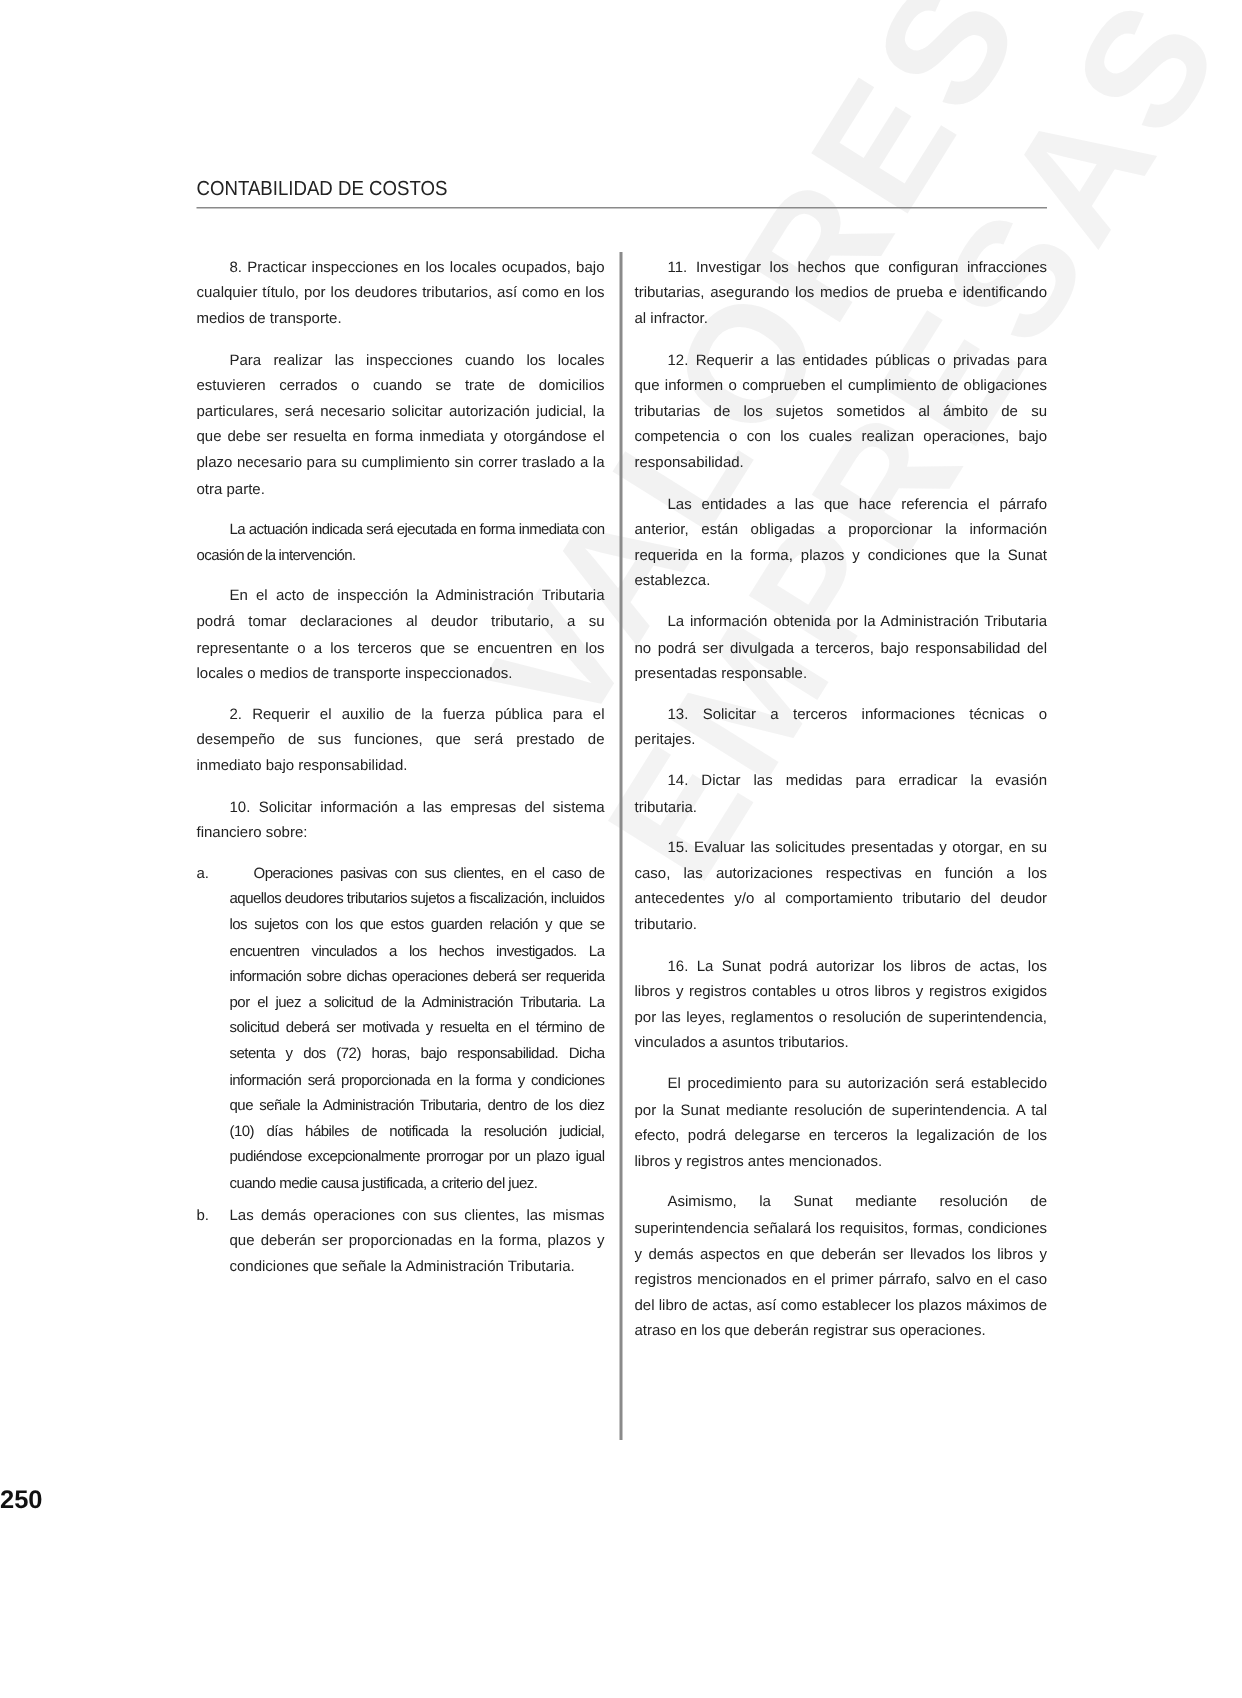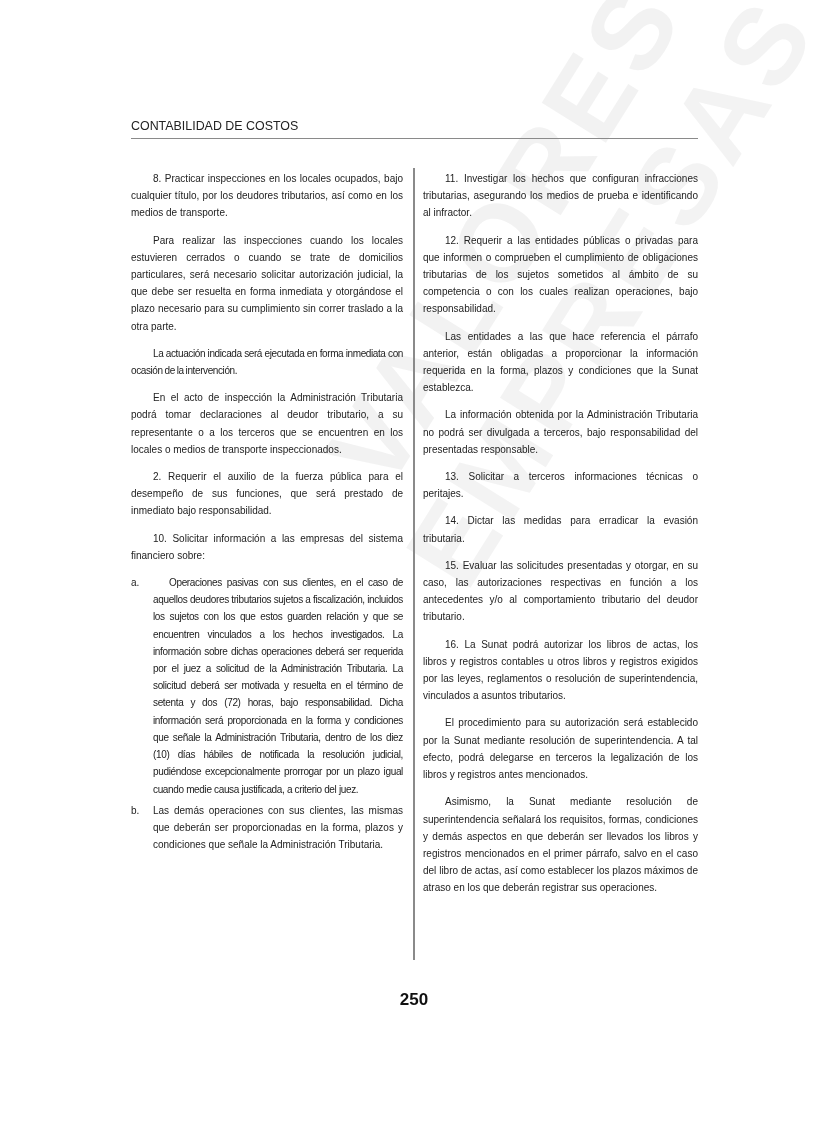--- a/index.html
+++ b/index.html
@@ -9,21 +9,21 @@
   .col { position:absolute; top:170px; font-size:10px; line-height:17.2px; text-align:justify; }
   .col-left { left:131px; width:272px; }
   .col-right { left:423px; width:275px; }
   .divider { position:absolute; left:413px; top:168px; width:1.5px; height:792px; background:#8a8a8a; }
   p { margin:0 0 10px 0; text-indent:22px; }
   p.condensed { letter-spacing:-0.4px; word-spacing:-0.5px; }
   .list { margin:0; padding:0; list-style:none; }
   .list li { position:relative; padding-left:22px; margin-bottom:4px; text-align:justify; }
   .list li .marker { position:absolute; left:0; top:0; }
   .list li.condensed .body-tight { letter-spacing:-0.35px;margin-left:16px; }
-  .pagenum { position:absolute; left:0; width:828px; top:990px; text-align:center; font-weight:bold; font-size:17px; color:#111; }
+  .pagenum { position:absolute; left:0; width:828px; top:990px; text-align:left; font-weight:bold; font-size:17px; color:#111; }
   .watermark { position:absolute; left:300px; top:440px; font-size:110px; font-weight:bold; color:rgba(160,160,160,0.14); transform:rotate(-58deg); transform-origin:left top; letter-spacing:6px; white-space:nowrap; pointer-events:none; }
   .watermark2 { position:absolute; left:380px; top:540px; font-size:110px; font-weight:bold; color:rgba(160,160,160,0.12); transform:rotate(-58deg); transform-origin:left top; letter-spacing:6px; white-space:nowrap; pointer-events:none; }
 </style>
 </head>
 <body>
 
 <div class="watermark">VALORES</div>
 <div class="watermark2">EMPRESAS</div>
 
 <div class="header">CONTABILIDAD DE COSTOS</div>

